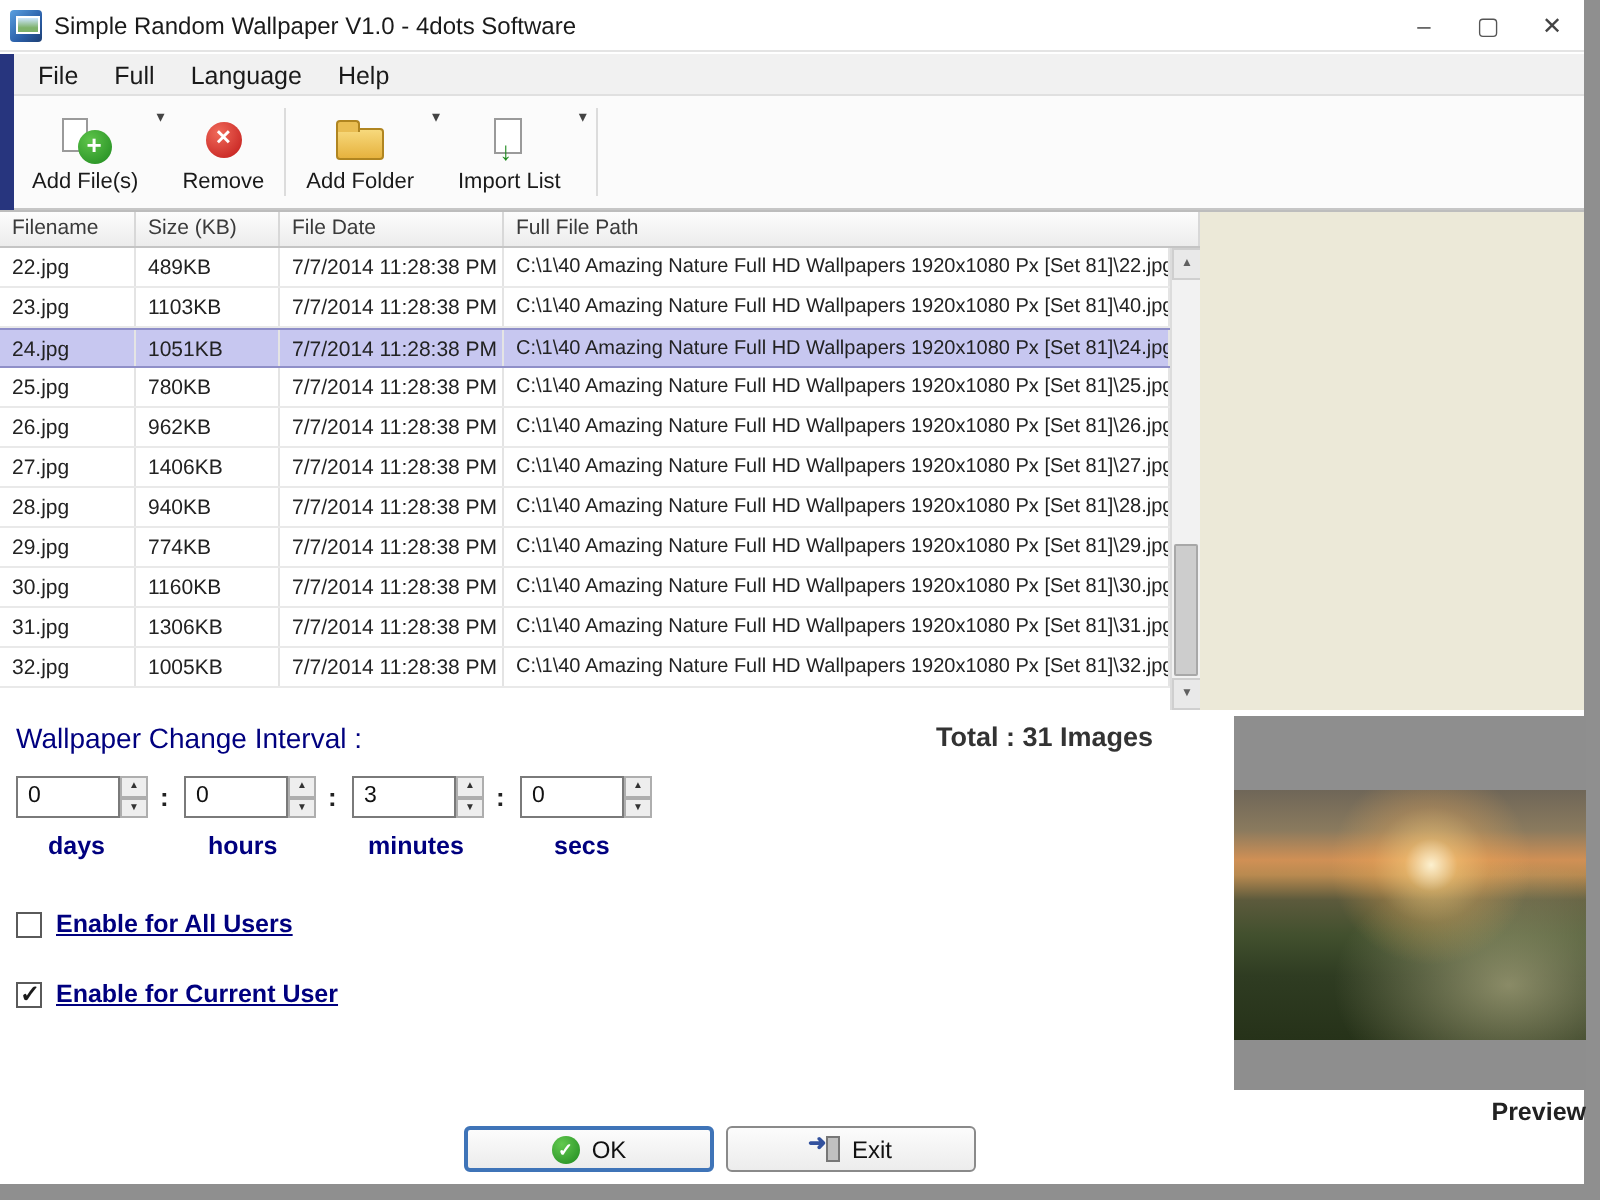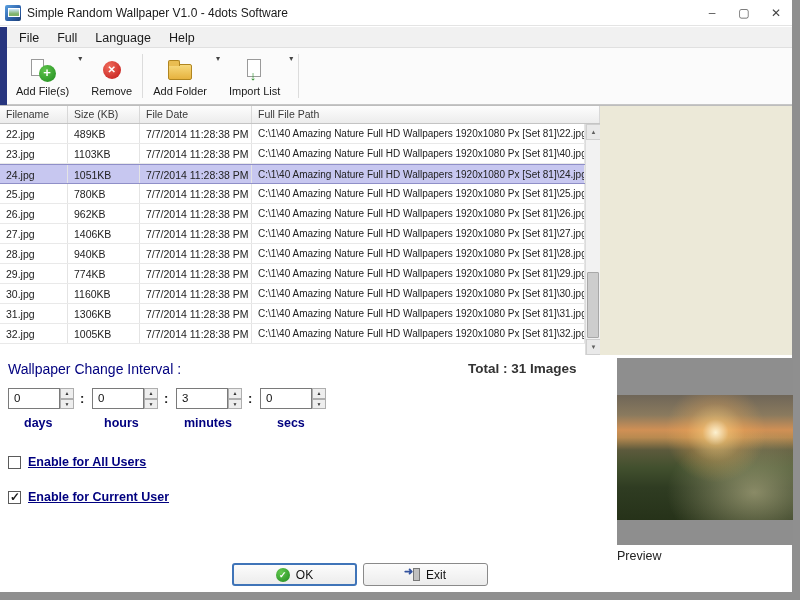--- a/index.html
+++ b/index.html
@@ -95,21 +95,21 @@
   .cb-2 { top:135px; }
 
   
   .preview-box { position:absolute; left:617px; top:3px; width:176px; height:187px; background:#8e8e8e; }
   .preview-photo { position:absolute; left:0; top:37px; width:176px; height:125px;
     background:
       radial-gradient(circle at 56% 30%, rgba(255,246,214,0.95) 0%, rgba(255,205,120,0.55) 10%, rgba(255,180,90,0.25) 22%, transparent 38%),
       radial-gradient(ellipse at 78% 78%, rgba(214,205,160,0.55) 0%, transparent 45%),
       linear-gradient(180deg,#6f6658 0%, #8a7a5e 16%, #d09055 28%, #b98a50 34%, #5c5a3c 44%, #42502e 58%, #2f3c22 74%, #263219 100%);
   }
-  .preview-label { position:absolute; left:617px; top:194px; width:176px; text-align:left; font-size:12.5px; font-weight:normal; color:#222; }
+  .preview-label { position:absolute; left:617px; top:194px; width:176px; text-align:right; font-size:12.5px; font-weight:bold; color:#222; }
 
   
   .btn { position:absolute; top:208px; width:125px; height:23px; display:flex; align-items:center; justify-content:center; gap:6px;
     background:linear-gradient(180deg,#fcfcfc,#ececec); font-size:12px; color:#111; border-radius:3px; }
   .btn-ok { left:232px; border:2px solid #3f74b8; }
   .btn-exit { left:363px; border:1px solid #8a8a8a; }
   .ic-ok { width:14px; height:14px; border-radius:50%; background:radial-gradient(circle at 35% 30%, #63c94f, #1f8a1f); color:#fff; font-size:9px; font-weight:bold; line-height:14px; text-align:center; }
   .ic-exit { position:relative; width:15px; height:13px; }
   .ic-exit .door { position:absolute; right:0; top:0; width:7px; height:13px; background:#c0c0c0; border:1px solid #777; }
   .ic-exit .arr { position:absolute; left:-1px; top:-3px; color:#33529e; font-size:11px; font-weight:bold; }

